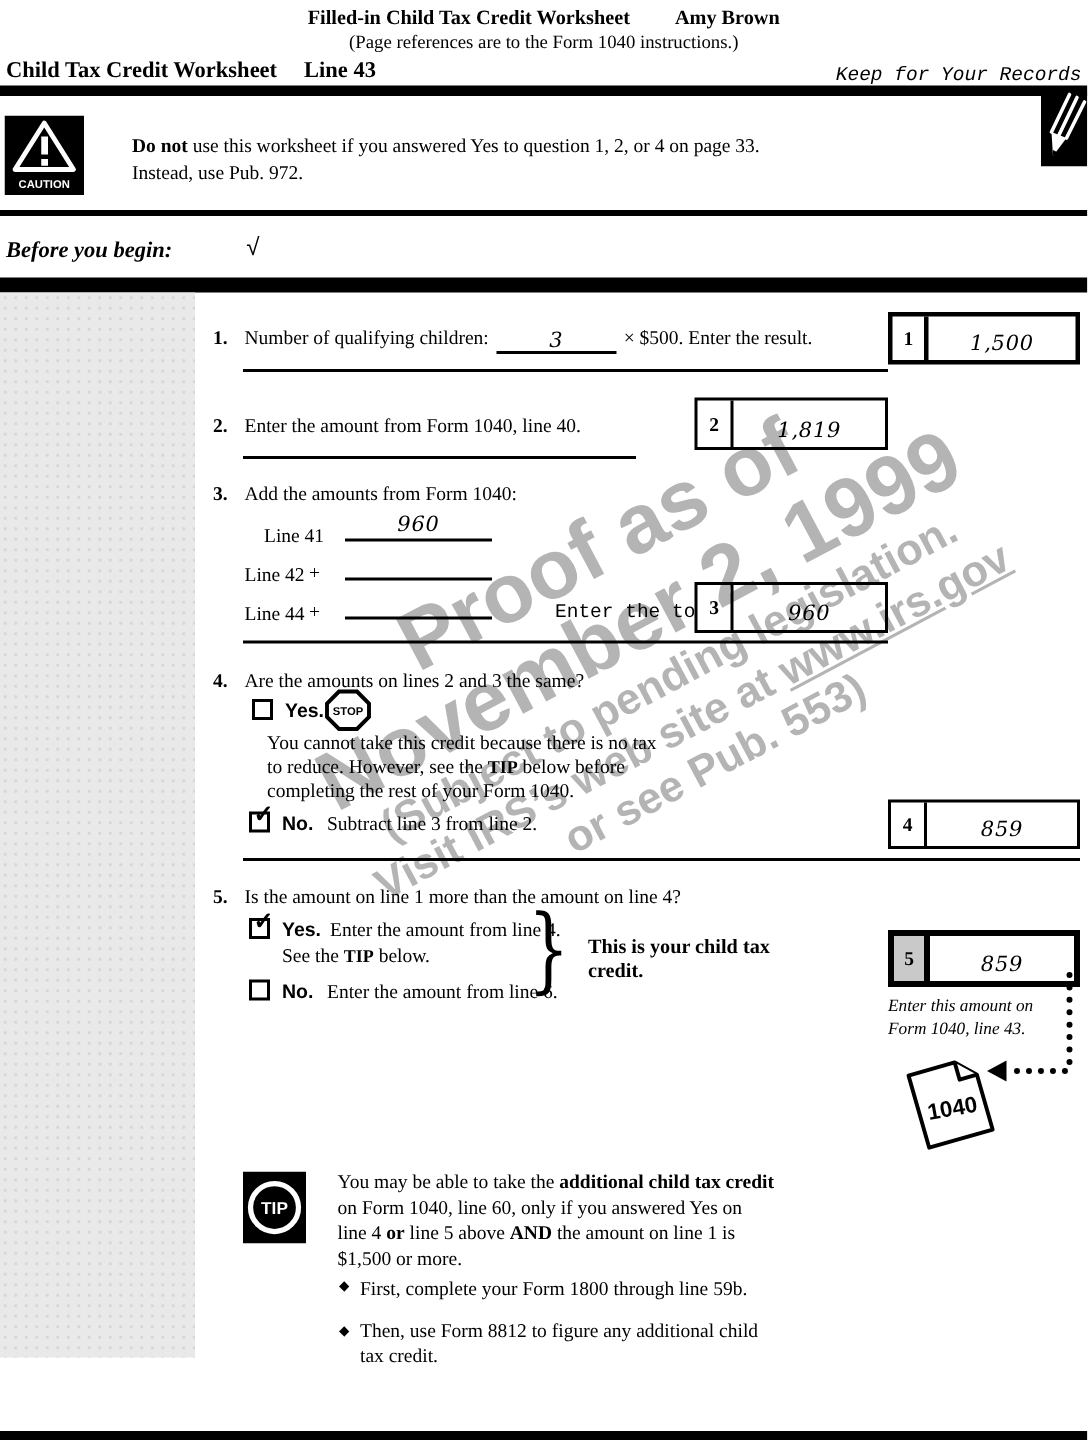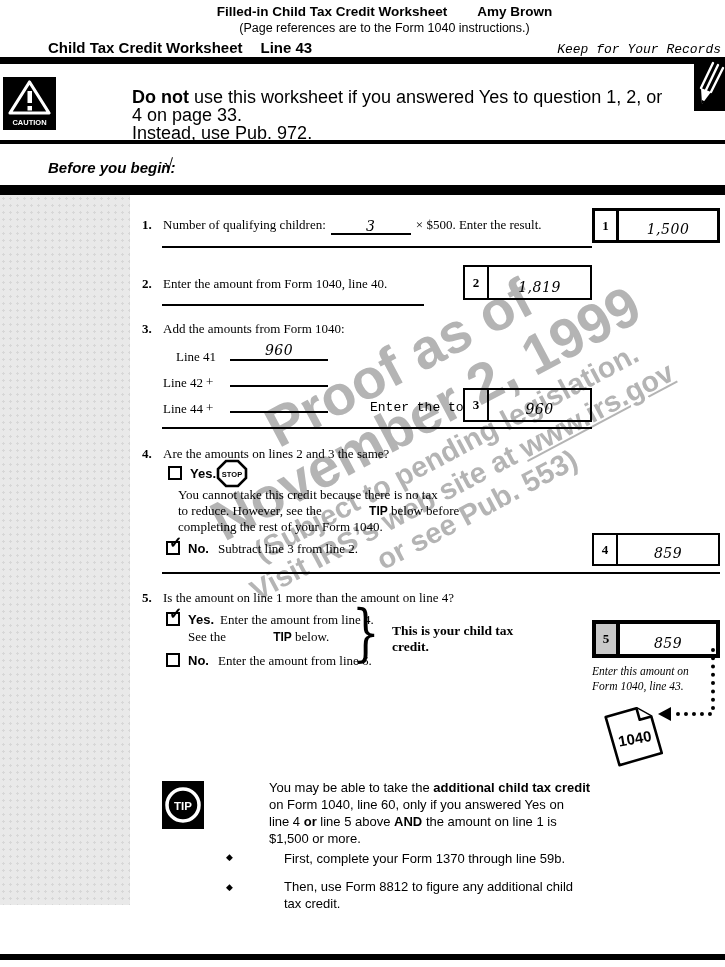--- a/index.html
+++ b/index.html
@@ -3,21 +3,21 @@
 <meta charset="utf-8">
 <style>
   * { box-sizing: border-box; margin: 0; padding: 0; }
   html,body { background:#fff; }
   .page {
     position: relative; width: 725px; height: 967px; background: #fff;
     font-family: "Liberation Serif", serif; font-size: 13px; color: #000;
     overflow: hidden; margin: 0 auto;
   }
   .abs { position: absolute; }
-  .sans { font-family: Liberation Sans, sans-serif; padding-left: 44px; }
+  .sans { font-family: Liberation Serif, serif; }
   .serif { font-family: Liberation Mono, monospace; }
   .b { font-weight: bold; }
   .i { font-style: italic; }
   .bar { position: absolute; left: 0; width: 725px; background: #000; }
   .hand { font-family: "DejaVu Serif", serif; font-style: italic; font-size: 14px; letter-spacing: .5px; }
   .blank { display: inline-block; border-bottom: 2px solid #000; text-align: center; vertical-align: -2px; height: 17px; margin: 0 5px; }
   .ublank { position: absolute; border-bottom: 2px solid #000; text-align: center; }
   .sep { position: absolute; height: 2px; background: #000; }
   .abox { position: absolute; display: flex; border: 2px solid #000; background: #fff; }
   .abox .n { width: 24px; display: flex; align-items: center; justify-content: center; border-right: 2px solid #000; font-weight: bold; font-size: 13px; }
@@ -68,21 +68,21 @@
 
   <div class="bar" style="top:57px;height:7px;"></div>
 
   <svg class="abs" style="left:3px;top:77px;" width="53" height="53" viewBox="0 0 53 53">
     <rect width="53" height="53" fill="#000"></rect>
     <polygon points="26.5,5 46,36 7,36" fill="#000" stroke="#fff" stroke-width="3.2" stroke-linejoin="round"></polygon>
     <rect x="24.5" y="14" width="4.5" height="12" fill="#fff"></rect>
     <rect x="24.5" y="29" width="4.5" height="4.5" fill="#fff"></rect>
     <text x="26.5" y="48" text-anchor="middle" font-size="7.5" font-weight="bold" fill="#fff">CAUTION</text>
   </svg>
-  <div class="abs sans" style="left:88px;top:88px;width:580px;font-size:18px;line-height:18px;">
+  <div class="abs sans" style="left:88px;top:88px;width:580px;font-size:13px;line-height:18px;">
     <div><b>Do not</b> <span>use this worksheet if you answered  Yes  to question 1, 2, or 4 on page 33.</span></div>
     <div>Instead, use Pub. 972.</div>
   </div>
   <svg class="abs" style="left:694px;top:61px;" width="31" height="50" viewBox="0 0 31 50">
     <rect width="31" height="50" fill="#000"></rect>
     <g stroke="#fff" stroke-width="2.4" stroke-linecap="round">
       <line x1="19" y1="2" x2="7" y2="27"></line>
       <line x1="24" y1="4" x2="12" y2="29"></line>
       <line x1="29" y1="7" x2="17" y2="31"></line>
     </g>
@@ -224,21 +224,21 @@
 
   <div class="abs sans" style="left:225px;top:779px;font-size:13px;line-height:17px;">
     <div><span>You may be able to take the</span> <b>additional child tax credit</b></div>
     <div>on Form 1040, line 60, only if you answered  Yes  on</div>
     <div><span>line 4</span> <b>or</b> <span>line 5 above</span> <b>AND</b> <span>the amount on line 1 is</span></div>
     <div>$1,500 or more.</div>
   </div>
 
   <div class="abs sans" style="left:240px;top:851px;font-size:13px;">
     <span style="position:absolute;left:-14px;top:1px;font-size:9px;">◆</span>
-    <span>First, complete your Form 1370 through line 59b.</span>
+    <span>First, complete your Form 1800 through line 59b.</span>
   </div>
   <div class="abs sans" style="left:240px;top:878px;font-size:13px;line-height:17px;">
     <span style="position:absolute;left:-14px;top:1px;font-size:9px;">◆</span>
     <div>Then, use Form 8812 to figure any additional child</div>
     <div>tax credit.</div>
   </div>
 
   <div class="bar" style="top:954px;height:6px;"></div>
 
 </div>

